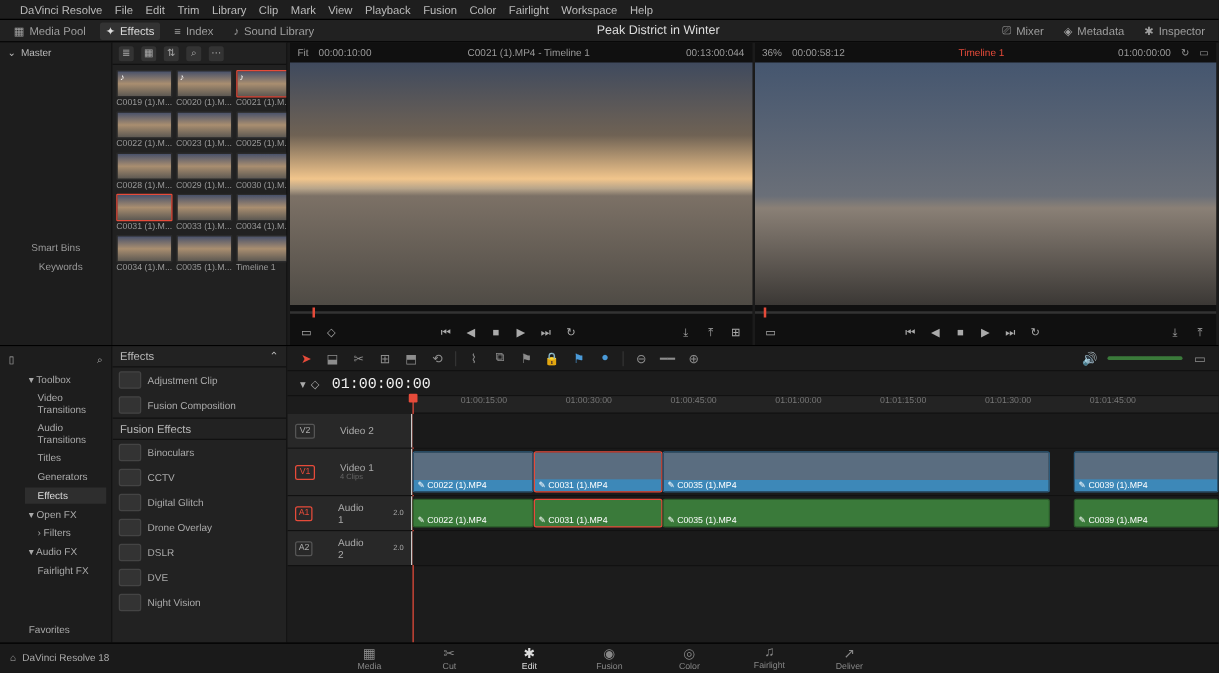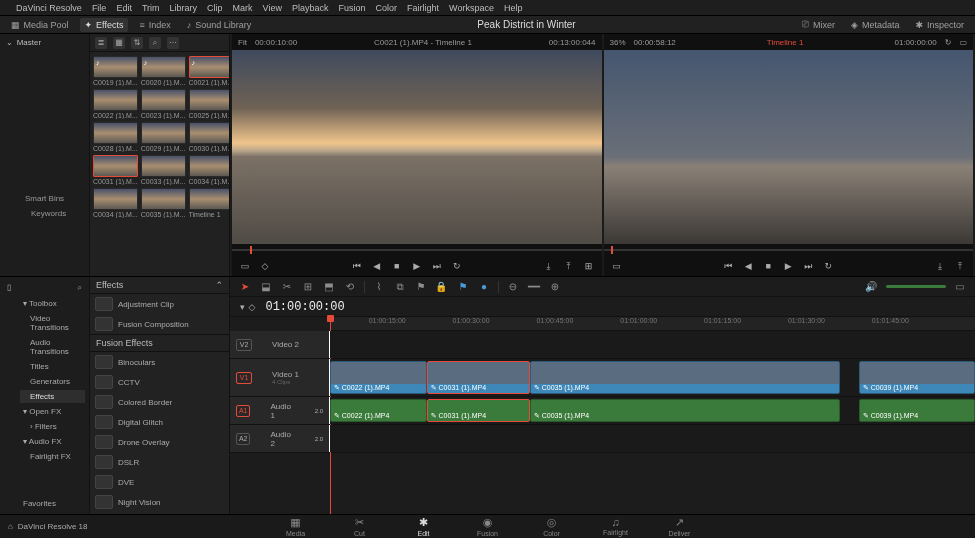--- a/index.html
+++ b/index.html
@@ -312,24 +312,20 @@
           <div class="fxitem">
             <div class="sw"></div>
             <span>Binoculars</span>
           </div>
           <div class="fxitem">
             <div class="sw"></div>
             <span>CCTV</span>
           </div>
           <div class="fxitem">
             <div class="sw"></div>
-            <span>Colored Border</span>
-          </div>
-          <div class="fxitem">
-            <div class="sw"></div>
             <span>Digital Glitch</span>
           </div>
           <div class="fxitem">
             <div class="sw"></div>
             <span>Drone Overlay</span>
           </div>
           <div class="fxitem">
             <div class="sw"></div>
             <span>DSLR</span>
           </div>

